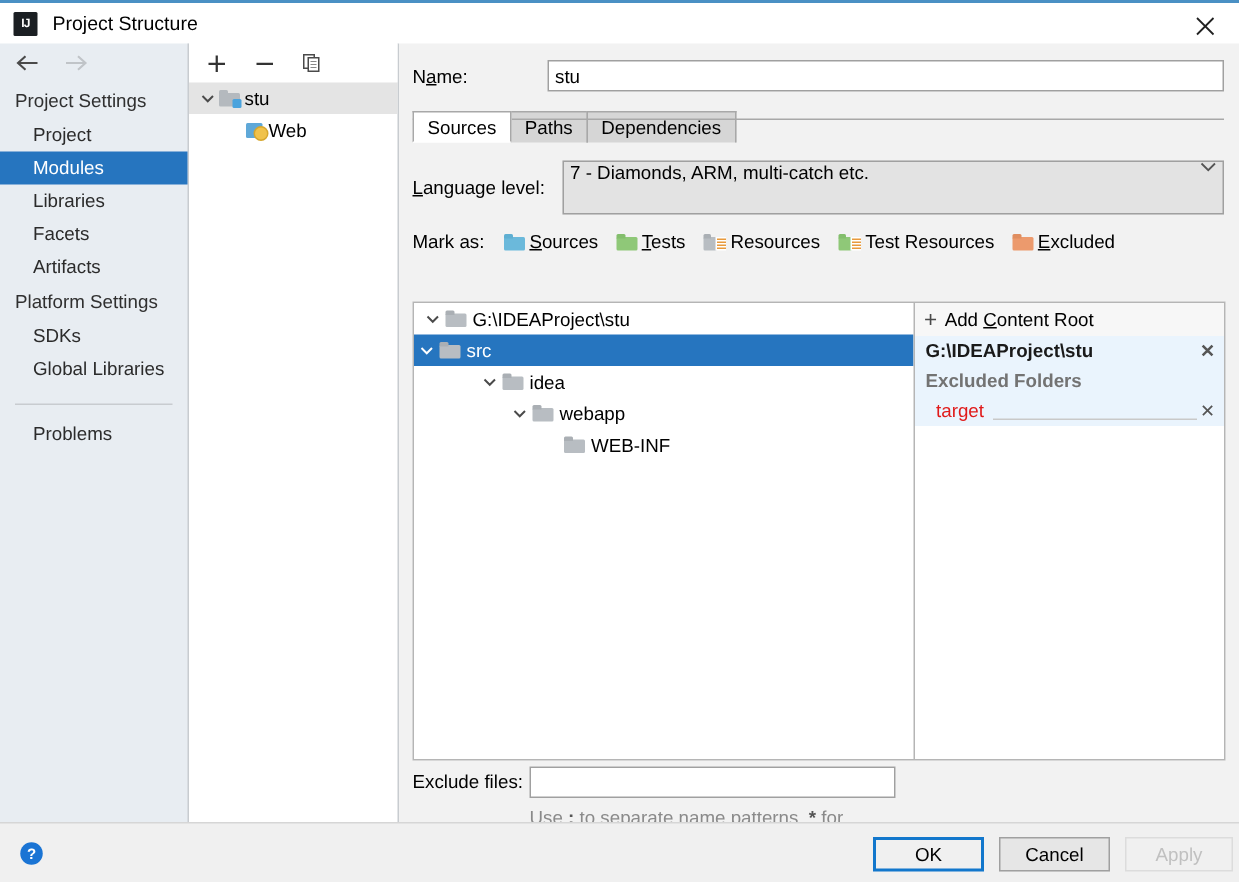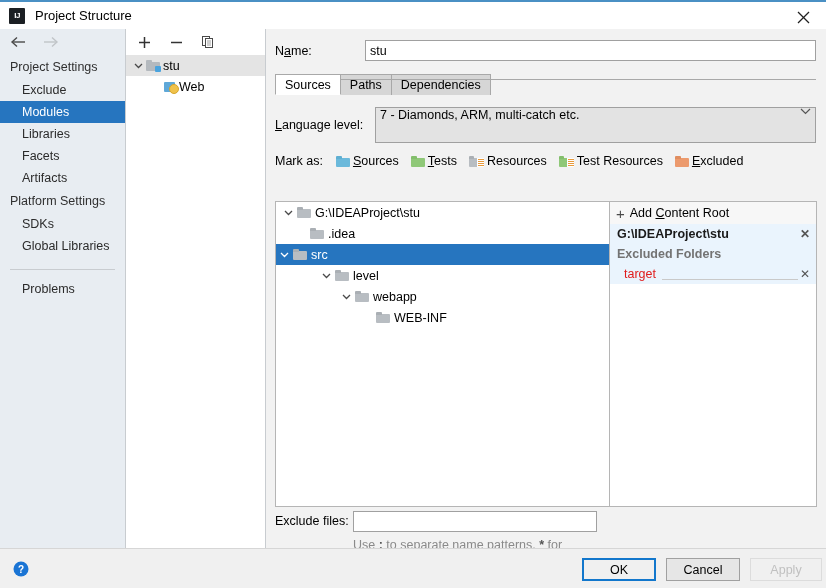--- a/index.html
+++ b/index.html
@@ -315,21 +315,21 @@
       </div>
       <div class="nav-arrow">
         <svg width="17" height="12" viewBox="0 0 17 12">
           <line x1="2" y1="6" x2="15" y2="6" stroke="#c0c4c8" stroke-width="1.4"></line>
           <polyline points="10,1.5 15,6 10,10.5" fill="none" stroke="#c0c4c8" stroke-width="1.4"></polyline>
         </svg>
       </div>
     </div>
 
     <div class="sb-group">Project Settings</div>
-    <div class="sb-item">Exclude</div>
+    <div class="sb-item">Project</div>
     <div class="sb-item selected">Modules</div>
     <div class="sb-item">Libraries</div>
     <div class="sb-item">Facets</div>
     <div class="sb-item">Artifacts</div>
 
     <div class="sb-group">Platform Settings</div>
     <div class="sb-item">SDKs</div>
     <div class="sb-item">Global Libraries</div>
 
     <div class="sb-sep"></div>
@@ -471,27 +471,20 @@
               <polyline points="1,1 4.5,4.5 8,1" fill="none" stroke="#4a4a4a" stroke-width="1.3"></polyline>
             </svg>
           </span>
           <span class="folder">
             <span class="body" style="background:#B8BDC2;"></span>
             <span class="tab-t" style="background:#AAAFB4;"></span>
           </span>
           <span class="t-label">G:\IDEAProject\stu</span>
         </div>
 
-        <div class="tree-row" style="padding-left:34px;">
-          <span class="folder">
-            <span class="body" style="background:#B8BDC2;"></span>
-            <span class="tab-t" style="background:#AAAFB4;"></span>
-          </span>
-          <span class="t-label">.idea</span>
-        </div>
 
         <div class="tree-row selected" style="">
           <span class="t-arrow">
             <svg width="9" height="6" viewBox="0 0 9 6">
               <polyline points="1,1 4.5,4.5 8,1" fill="none" stroke="#ffffff" stroke-width="1.3"></polyline>
             </svg>
           </span>
           <span class="folder">
             <span class="body" style="background:#B8BDC2;"></span>
             <span class="tab-t" style="background:#AAAFB4;"></span>
@@ -502,21 +495,21 @@
         <div class="tree-row" style="padding-left:42px;">
           <span class="t-arrow">
             <svg width="9" height="6" viewBox="0 0 9 6">
               <polyline points="1,1 4.5,4.5 8,1" fill="none" stroke="#4a4a4a" stroke-width="1.3"></polyline>
             </svg>
           </span>
           <span class="folder">
             <span class="body" style="background:#B8BDC2;"></span>
             <span class="tab-t" style="background:#AAAFB4;"></span>
           </span>
-          <span class="t-label">level</span>
+          <span class="t-label">idea</span>
         </div>
 
         <div class="tree-row" style="padding-left:62px;">
           <span class="t-arrow">
             <svg width="9" height="6" viewBox="0 0 9 6">
               <polyline points="1,1 4.5,4.5 8,1" fill="none" stroke="#4a4a4a" stroke-width="1.3"></polyline>
             </svg>
           </span>
           <span class="folder">
             <span class="body" style="background:#B8BDC2;"></span>

